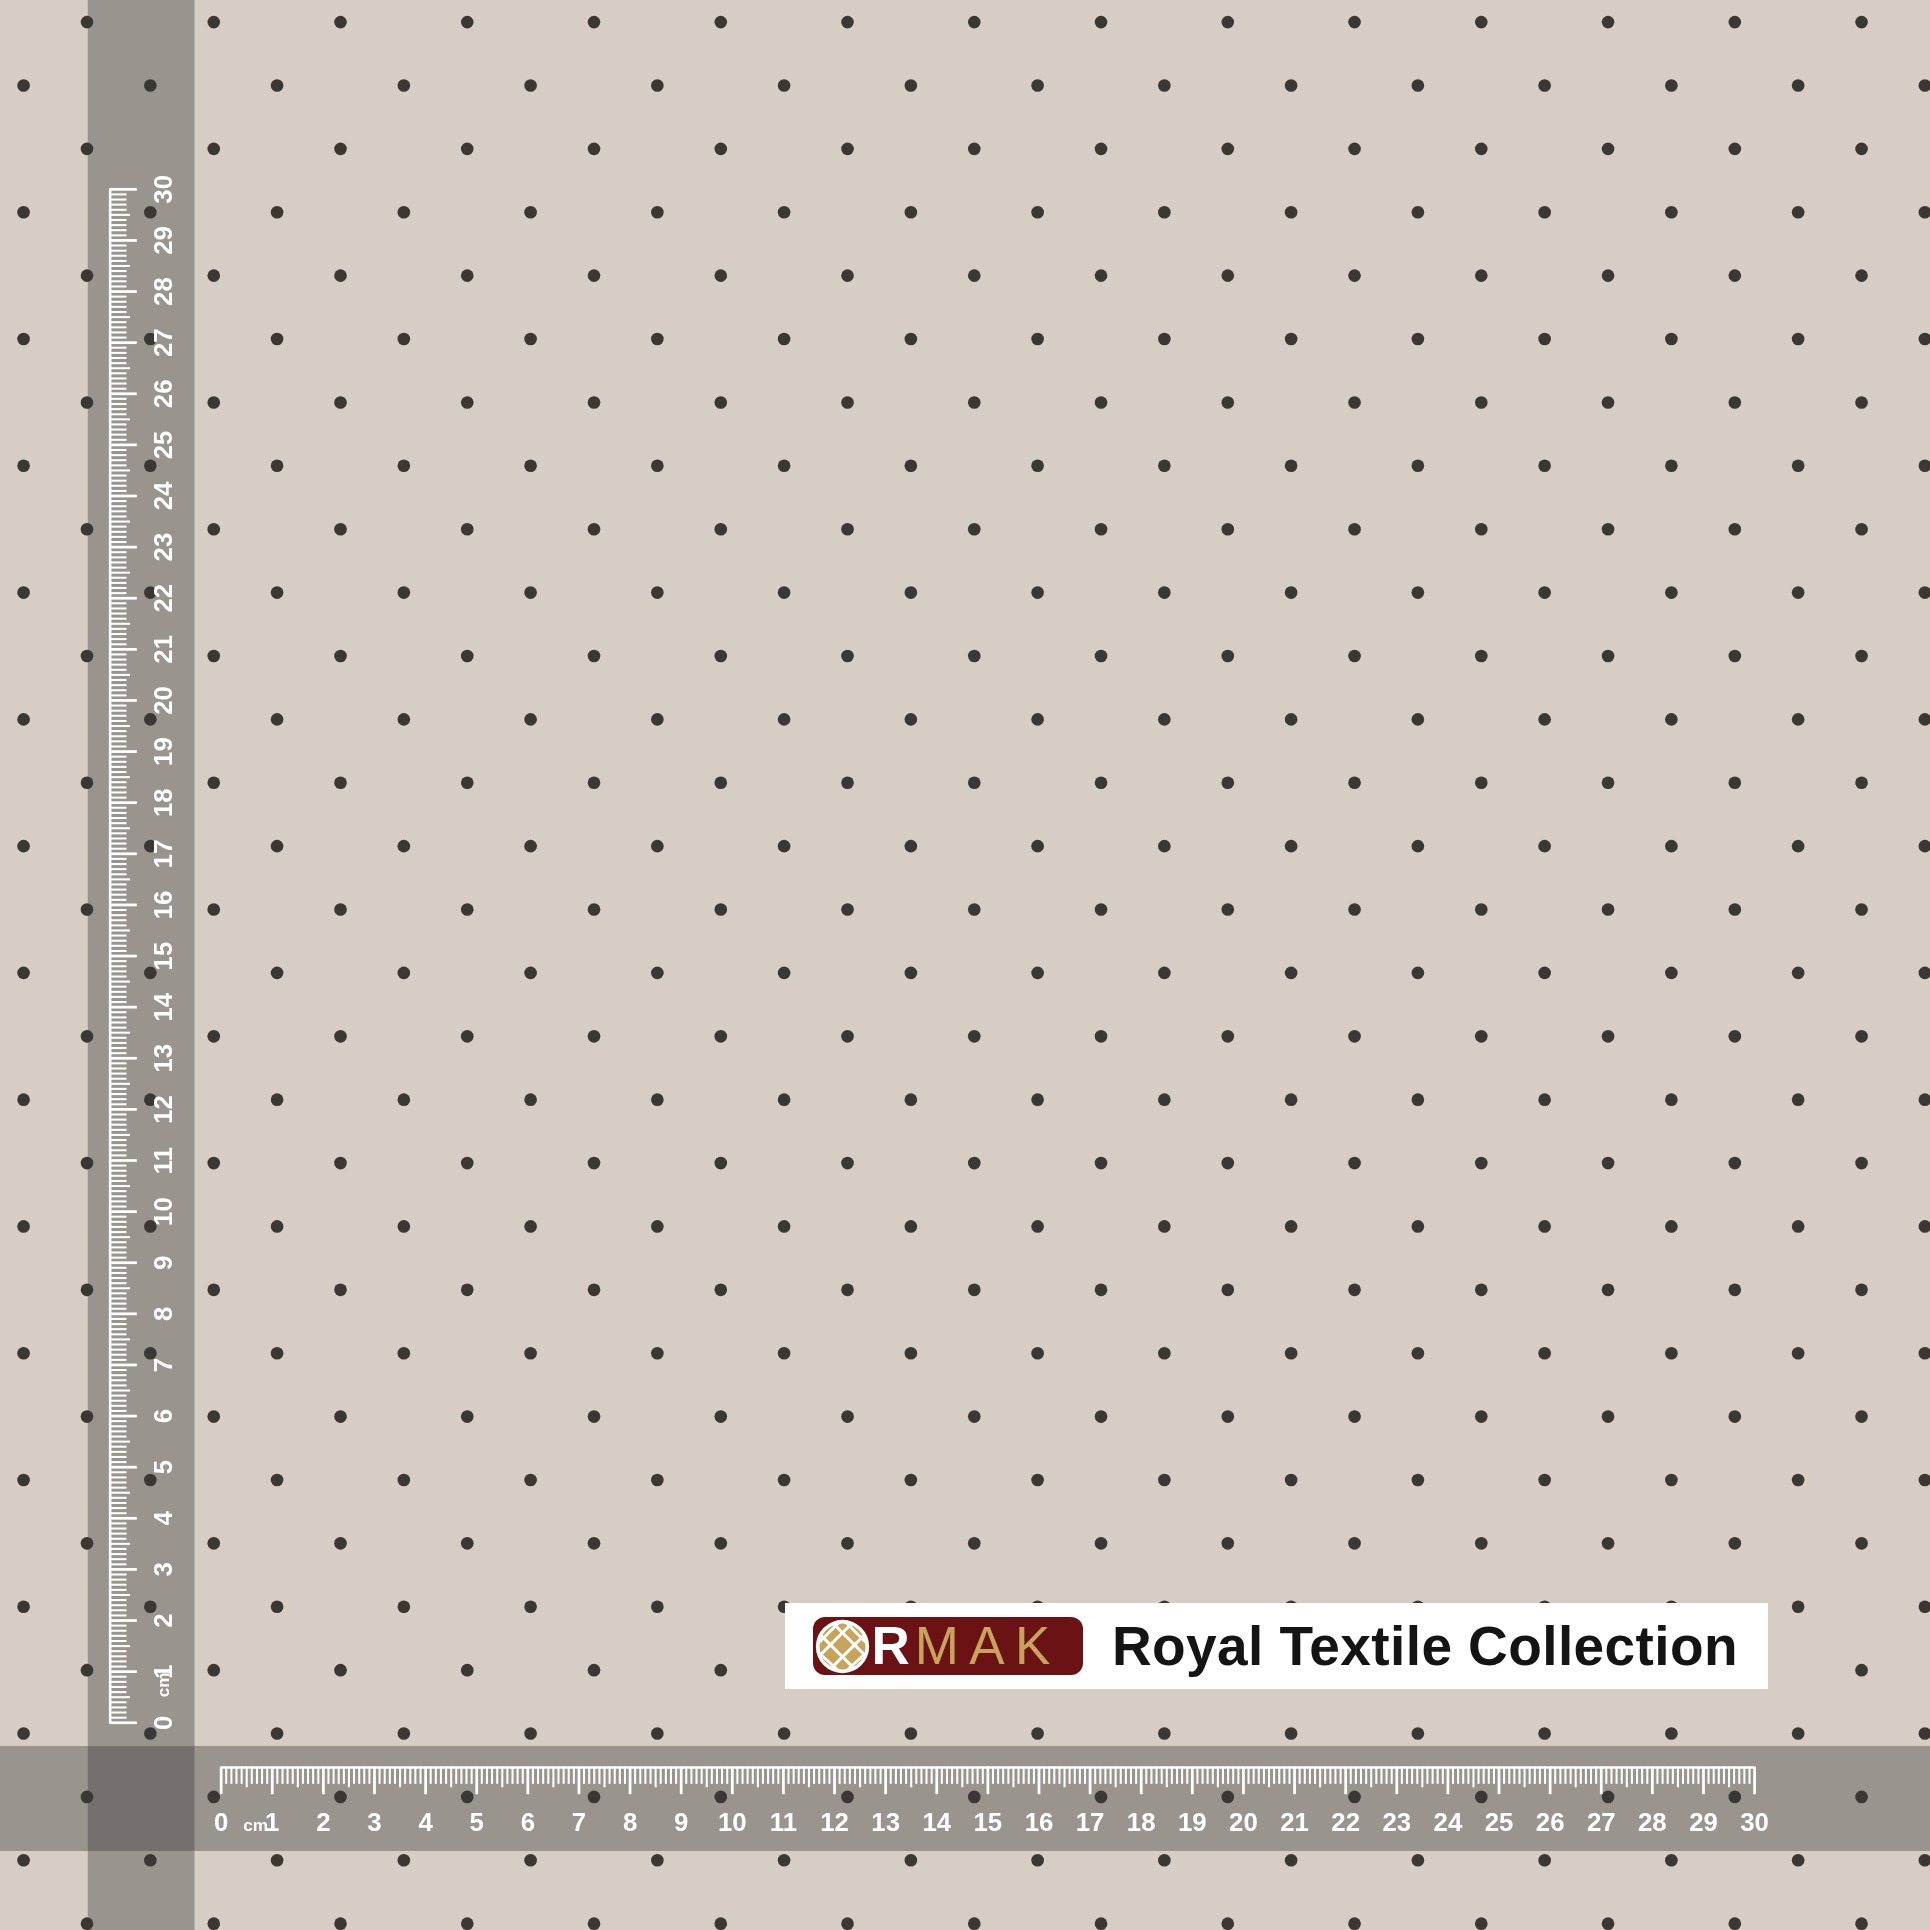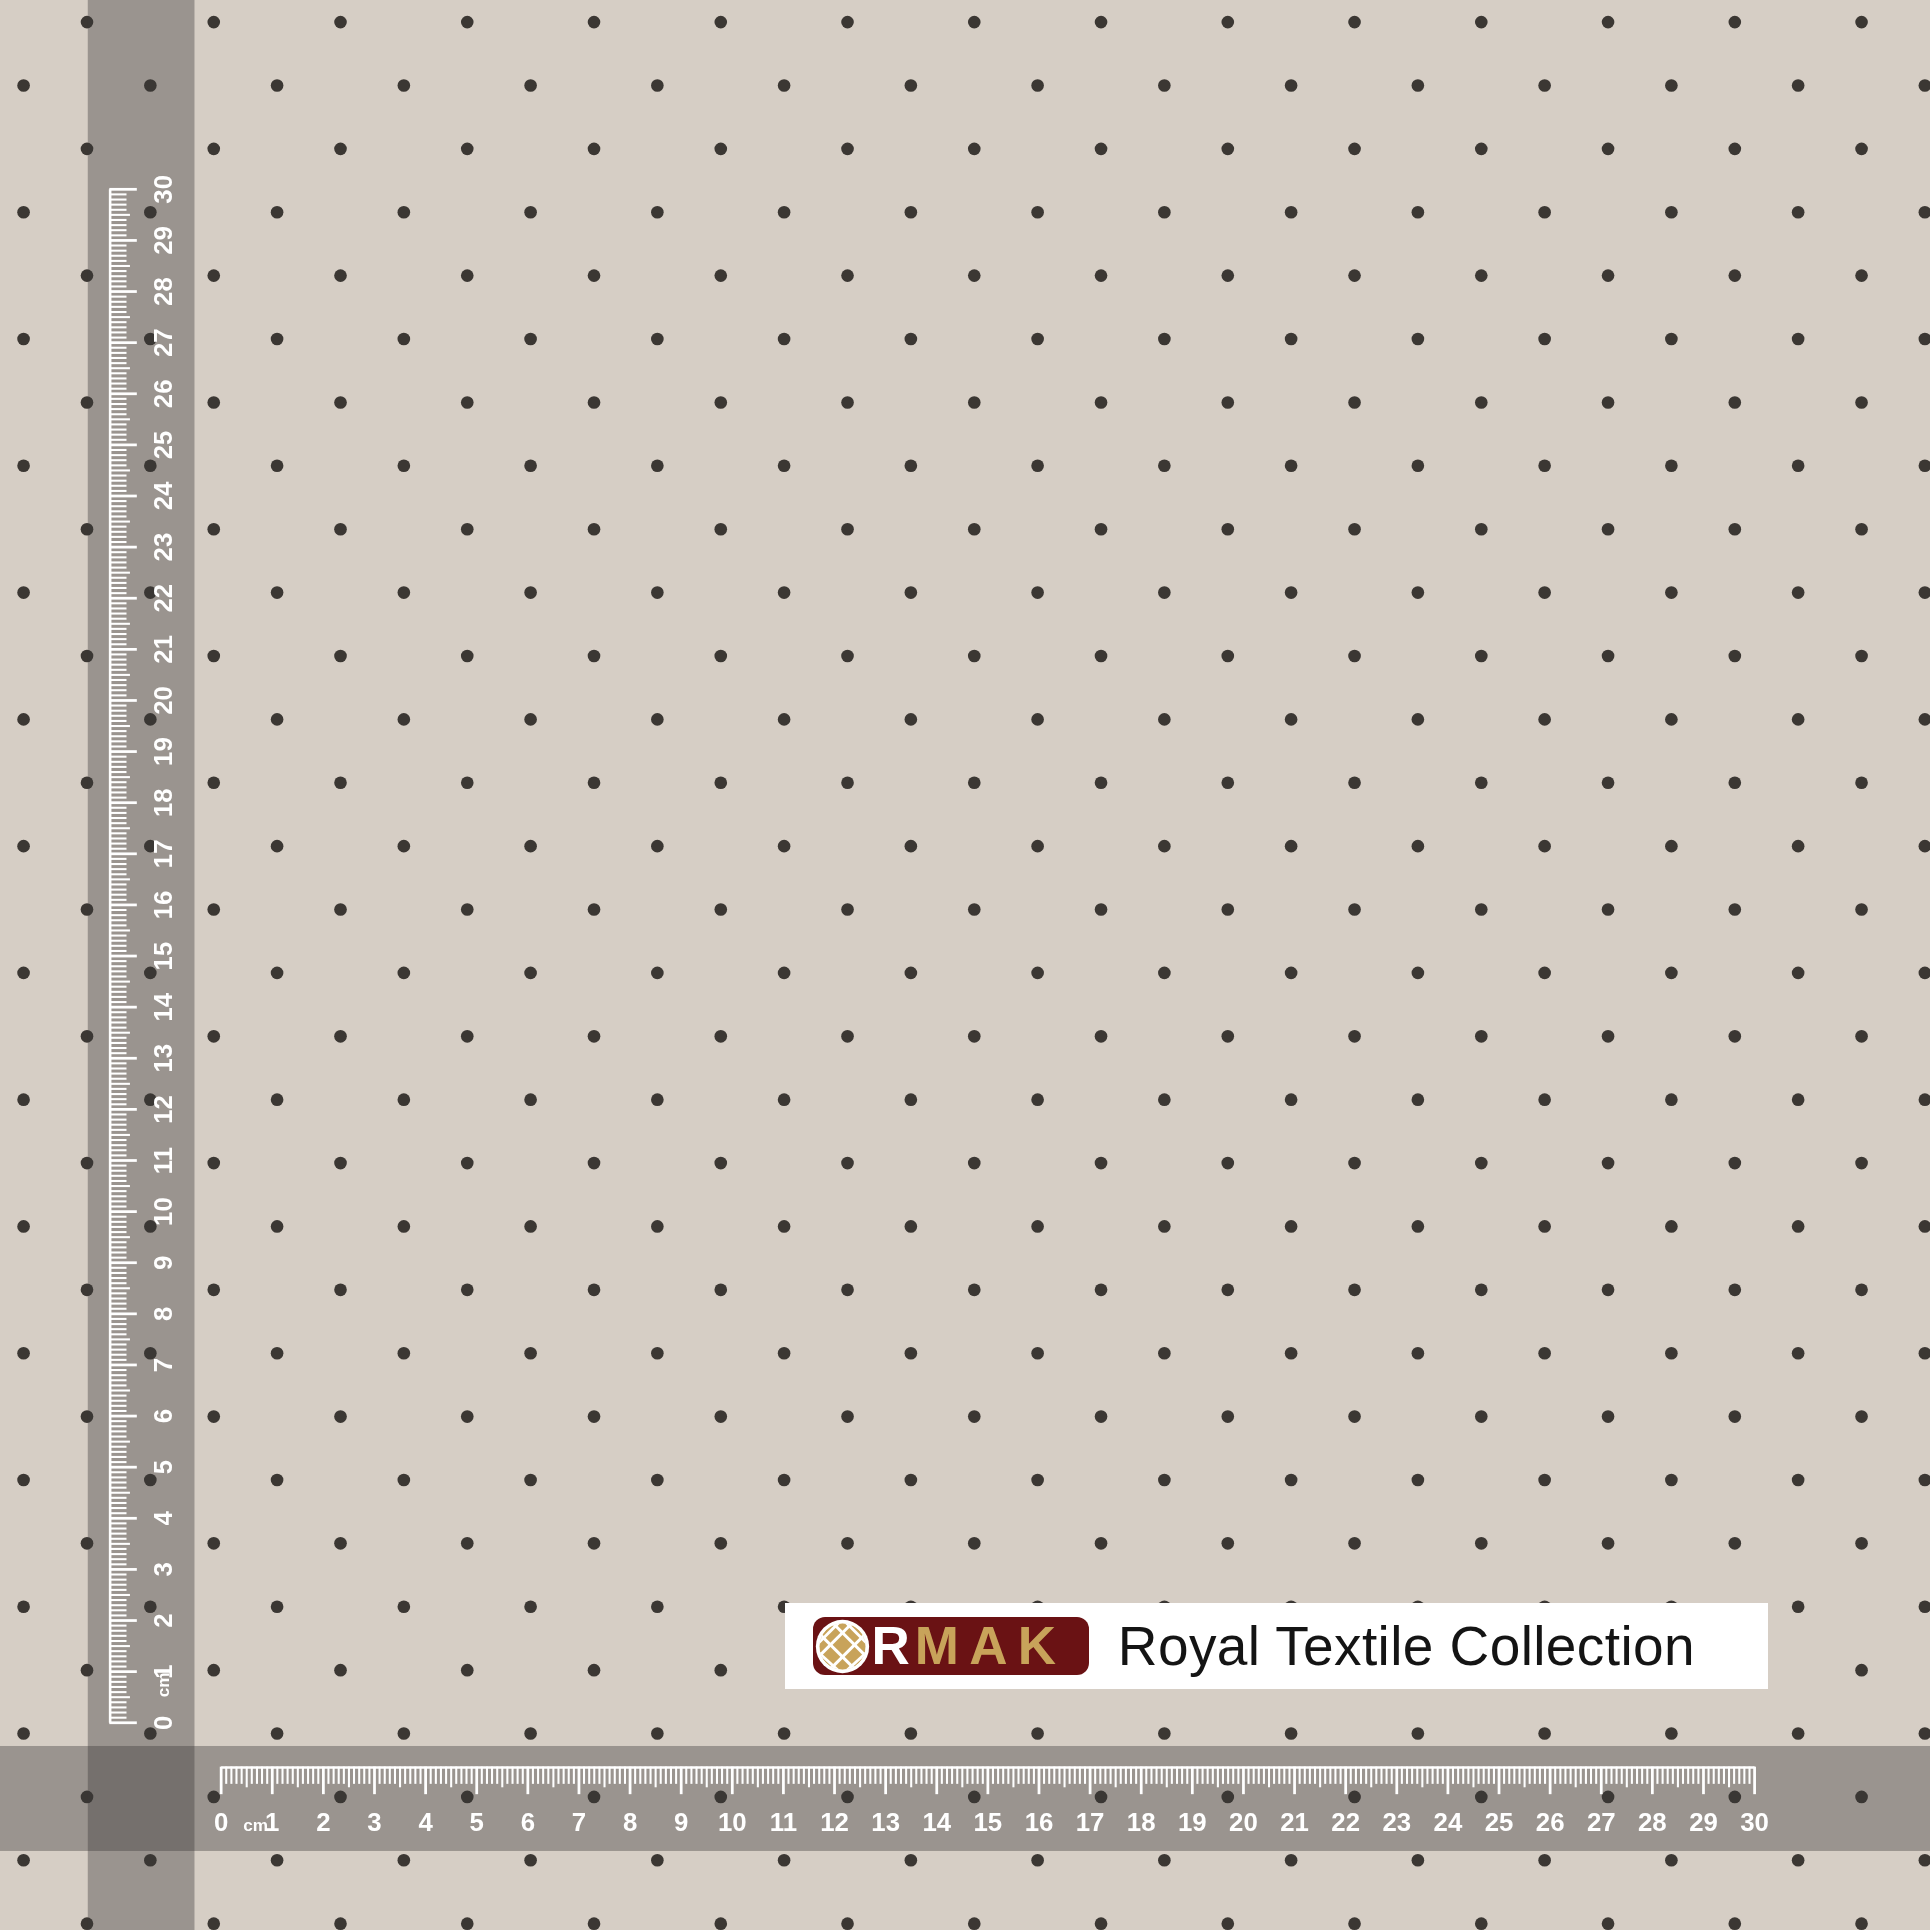--- a/index.html
+++ b/index.html
@@ -19,23 +19,23 @@
   #pattern-svg{position:absolute;left:0;top:0;width:1931px;height:1931px;display:block;}
   .ruler-text{font-family:"Liberation Sans",sans-serif;font-weight:700;fill:var(--marks);}
 
   
   #brand-box{position:absolute;left:785px;top:1603px;width:983px;height:86px;
     background:var(--logo-box);display:flex;align-items:center;}
   #brand-mark{margin-left:28px;height:58px;background:var(--maroon);border-radius:12px;
     display:flex;align-items:center;padding:0 22.4px 0 1.7px;flex:0 0 auto;}
   #weave-icon{flex:0 0 auto;display:block;}
   #brand-r{color:#ffffff;font-weight:700;font-size:53px;line-height:58px;margin-left:1.7px;}
-  #brand-mak{color:var(--gold);font-weight:700;font-size:53px;line-height:58px;
+  #brand-mak{color:var(--gold);font-weight:400;font-size:53px;line-height:58px;
     letter-spacing:10.3px;margin-left:5.2px;}
-  #brand-tagline{color:var(--tagline);font-size:55px;font-weight:400;line-height:86px;
+  #brand-tagline{color:var(--tagline);font-size:55px;font-weight:700;line-height:86px;
     margin-left:29px;letter-spacing:0.4px;white-space:nowrap;}
 </style>
 </head>
 <body>
 
 <div id="canvas">
 
   <svg id="pattern-svg" viewBox="0 0 2244 2244" xmlns="http://www.w3.org/2000/svg">
     <g id="dots-layer">
         <circle cx="101.1" cy="25.7" r="7.35" fill="#3b3733"></circle>

